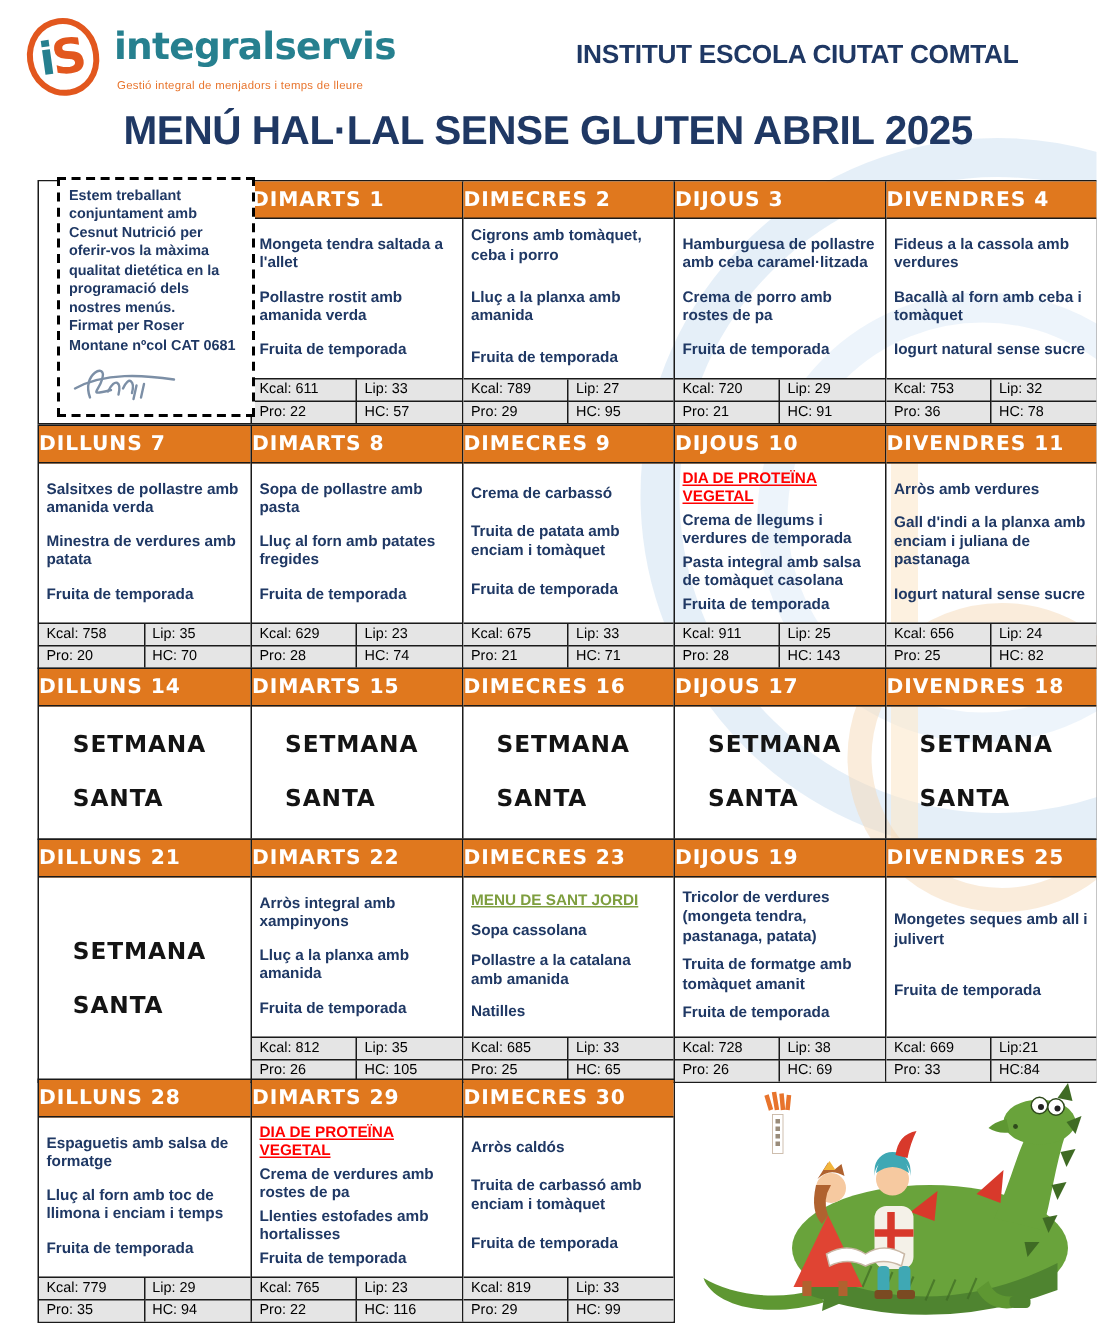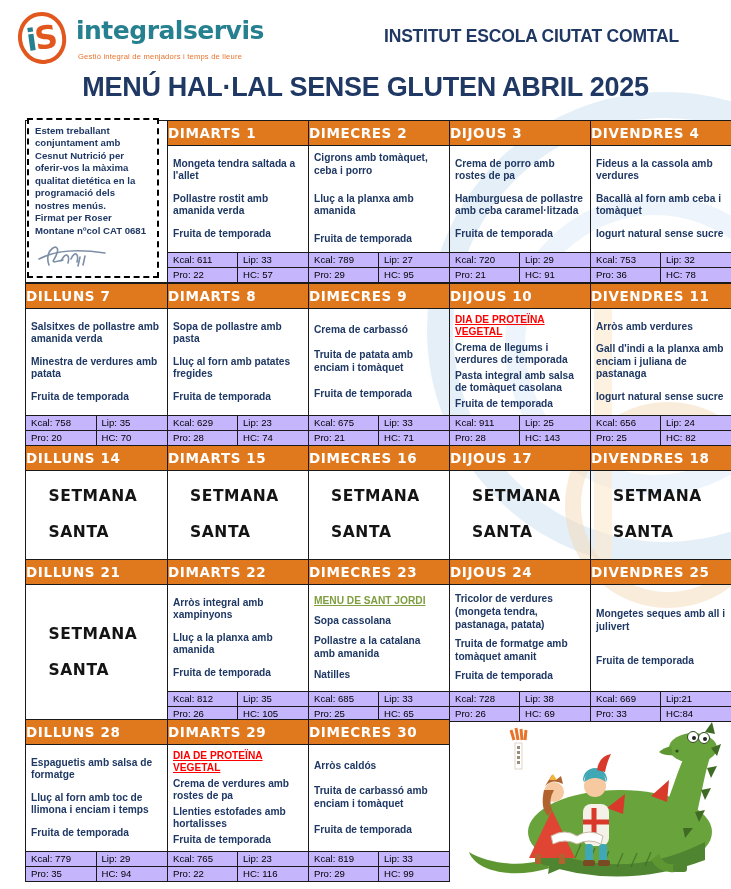--- a/index.html
+++ b/index.html
@@ -19,21 +19,21 @@
   .tagline{position:absolute;left:62px;top:44px;font-size:7.6px;color:#E8742C;letter-spacing:.2px}
   .school{position:absolute;left:340px;right:8px;top:26px;text-align:center;color:#1F3864;
           font-size:17.5px;font-weight:bold;letter-spacing:-.2px;z-index:3}
   .big-title{position:absolute;left:0;right:0;top:72px;text-align:center;color:#1F3864;
              font-size:27px;font-weight:bold;letter-spacing:-.3px;z-index:3}
 
   
   .watermark{position:absolute;left:0;top:0;z-index:0}
 
   
-  .note-box{position:absolute;left:27px;top:118px;width:132px;height:160px;border:2px dashed #000;
+  .note-box{position:absolute;left:38px;top:118px;width:132px;height:160px;border:2px dashed #000;
             background:#fff;padding:5px 6px;color:#1F3864;font-size:9.6px;font-weight:bold;
             line-height:1.3;z-index:2}
   .note-sig{margin-top:2px}
 
   
   .week{position:absolute;left:25px;display:grid;z-index:1;border:1.6px solid #1a1a1a}
   .day{display:flex;flex-direction:column;border-left:1.6px solid #1a1a1a;background:transparent}
   .day:first-child{border-left:none}
   .day-empty{border-left:none !important;border:none;background:#fff}
   .day-head{height:25px;background:#E0781E;color:#fff;font-weight:bold;font-size:13.5px;
@@ -41,21 +41,21 @@
             font-family:"DejaVu Sans",sans-serif}
   .day-menu{display:flex;flex-direction:column;justify-content:space-evenly;align-items:center;
             padding:2px 5px;text-align:left;color:#1F3864;font-weight:bold;font-size:10.2px;
             line-height:1.25}
   .mi{width:100%}
   .mi.red{color:#FF0000;text-decoration:underline}
   .mi.green{color:#7E9E3F;text-decoration:underline}
   .mi.big{color:#141414;font-size:15.5px;letter-spacing:.6px;line-height:2.3;max-width:96px;
           font-family:"DejaVu Sans",sans-serif}
   .day-nutr{height:30px;border-top:1.6px solid #1a1a1a;display:grid;
-            grid-template-columns:1fr 1fr;grid-template-rows:1fr 1fr;background:#c4b5fd}
+            grid-template-columns:1fr 1fr;grid-template-rows:1fr 1fr;background:#e5e5e5}
   .nc{font-size:9.6px;line-height:13.5px;padding-left:5px;color:#000}
   .nc:nth-child(1){border-right:1.4px solid #1a1a1a;border-bottom:1.4px solid #1a1a1a}
   .nc:nth-child(2){border-bottom:1.4px solid #1a1a1a}
   .nc:nth-child(3){border-right:1.4px solid #1a1a1a}
 
   
   .illu{position:absolute;left:455px;top:720px;z-index:1}
 </style>
 </head>
 <body>
@@ -122,22 +122,22 @@
         <div class="day-nutr">
           <div class="nc">Kcal: 789</div>
           <div class="nc">Lip: 27</div>
           <div class="nc">Pro: 29</div>
           <div class="nc">HC: 95</div>
         </div>
       </div>
       <div class="day">
         <div class="day-head">DIJOUS 3</div>
         <div class="day-menu" style="height: 106px;">
+          <div class="mi">Hamburguesa de pollastre amb ceba caramel·litzada</div>
           <div class="mi">Crema de porro amb rostes de pa</div>
-          <div class="mi">Hamburguesa de pollastre amb ceba caramel·litzada</div>
           <div class="mi">Fruita de temporada</div>
         </div>
         <div class="day-nutr">
           <div class="nc">Kcal: 720</div>
           <div class="nc">Lip: 29</div>
           <div class="nc">Pro: 21</div>
           <div class="nc">HC: 91</div>
         </div>
       </div>
       <div class="day">
@@ -290,21 +290,21 @@
           <div class="mi">Natilles</div>
         </div>
         <div class="day-nutr">
           <div class="nc">Kcal: 685</div>
           <div class="nc">Lip: 33</div>
           <div class="nc">Pro: 25</div>
           <div class="nc">HC: 65</div>
         </div>
       </div>
       <div class="day">
-        <div class="day-head">DIJOUS 24</div>
+        <div class="day-head">DIJOUS 19</div>
         <div class="day-menu" style="height: 106px;">
           <div class="mi">Tricolor de verdures (mongeta tendra, pastanaga, patata)</div>
           <div class="mi">Truita de formatge amb tomàquet amanit</div>
           <div class="mi">Fruita de temporada</div>
         </div>
         <div class="day-nutr">
           <div class="nc">Kcal: 728</div>
           <div class="nc">Lip: 38</div>
           <div class="nc">Pro: 26</div>
           <div class="nc">HC: 69</div>

